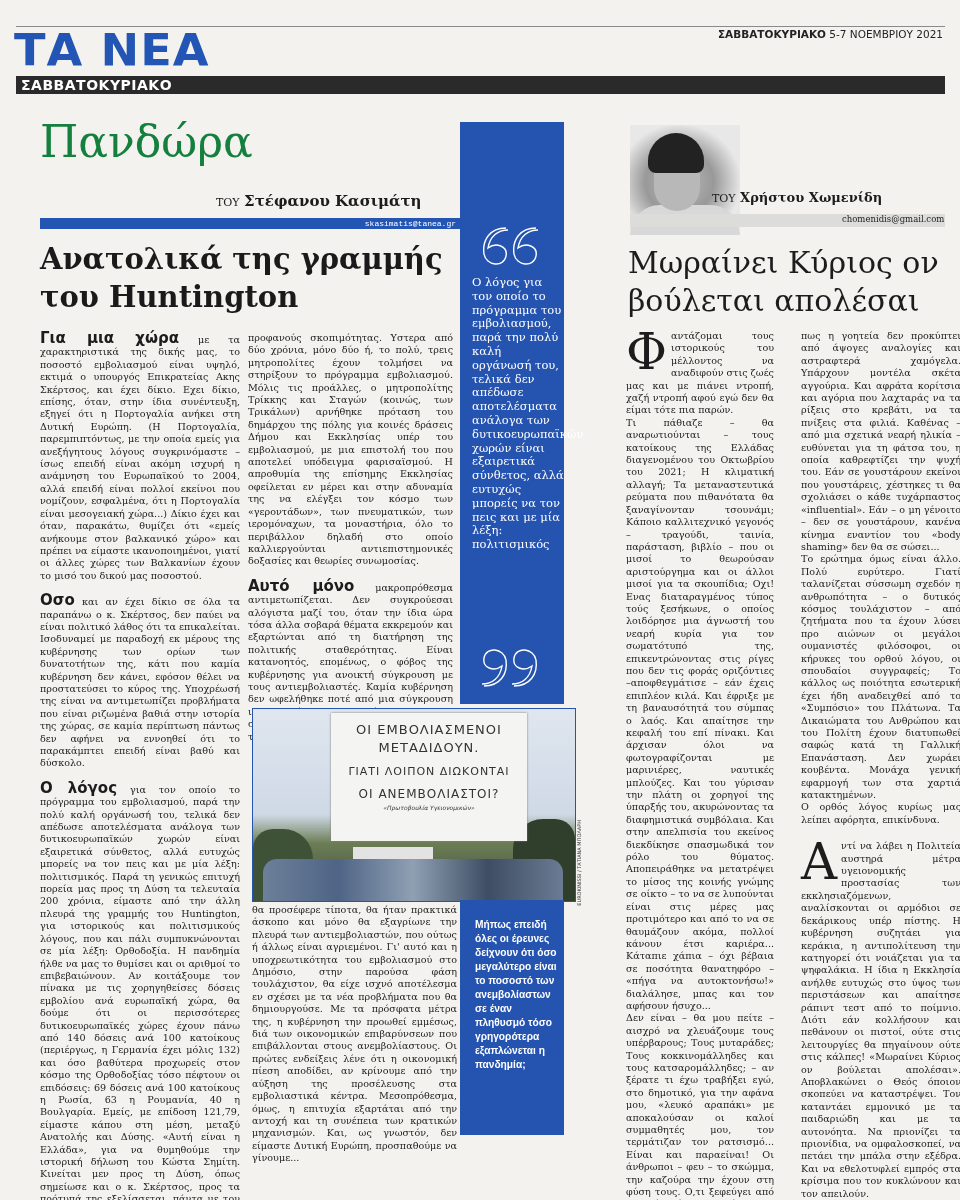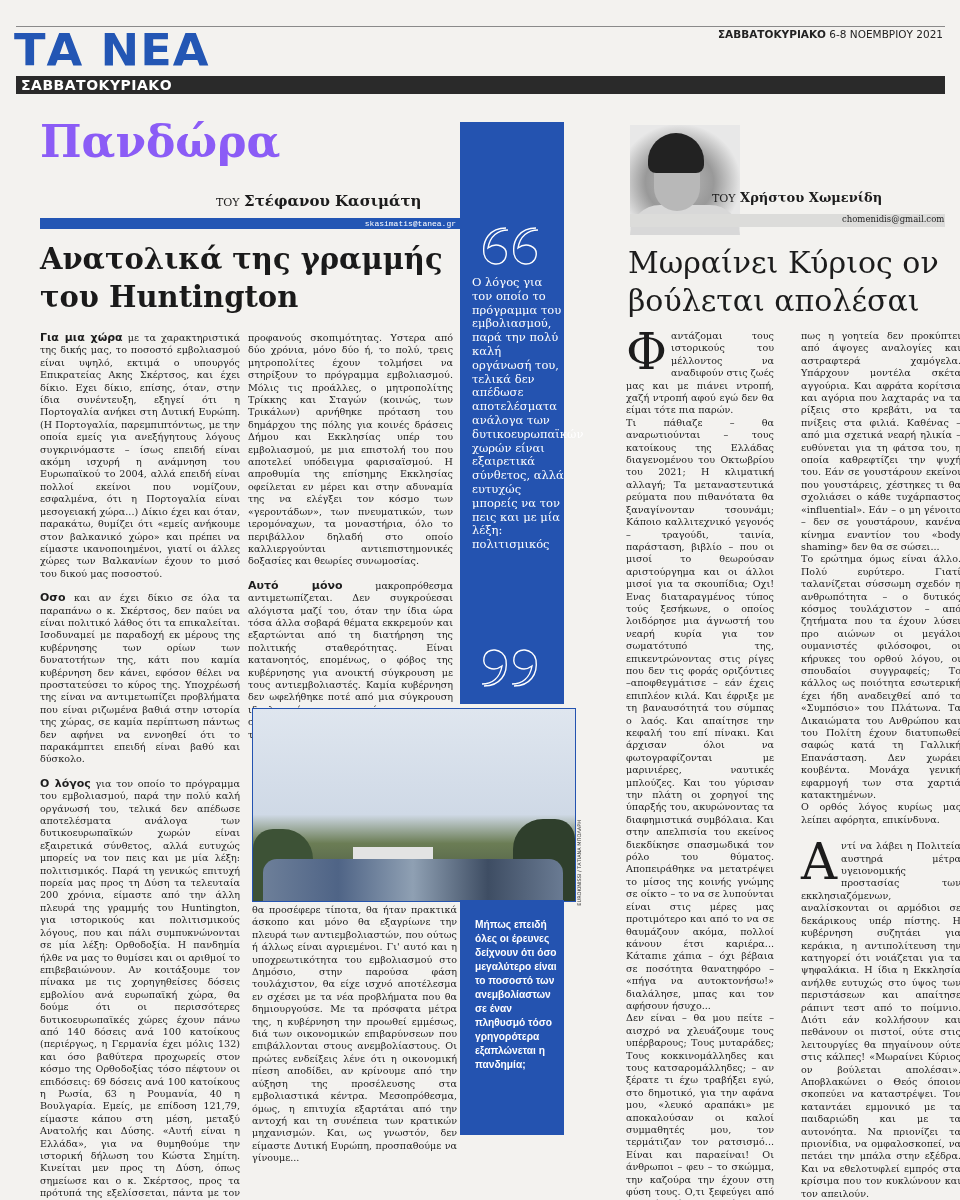--- a/index.html
+++ b/index.html
@@ -5,30 +5,30 @@
   html,body{margin:0;padding:0;}
   body{width:960px;height:1200px;background:#f3f2ef;position:relative;overflow:hidden;font-family:"DejaVu Serif","Liberation Serif",serif;color:#1c1c1c;}
   .abs{position:absolute;}
   .topline{left:16px;top:26px;width:929px;height:1px;background:#8a8a8a;}
   .logo{left:14px;top:29px;font-family:"DejaVu Sans","Liberation Sans",sans-serif;font-weight:bold;font-size:44px;color:#2356b4;letter-spacing:1px;line-height:44px;transform:scaleX(1.05);transform-origin:left;}
   .header-date{right:17px;top:28px;font-family:"DejaVu Sans","Liberation Sans",sans-serif;font-size:10.5px;color:#222;}
   .header-date b{font-weight:bold;}
   .blackbar{left:16px;top:76px;width:929px;height:18px;background:#2a2a2a;}
   .blackbar span{position:absolute;left:5px;top:0;font-family:"DejaVu Sans","Liberation Sans",sans-serif;font-weight:bold;font-size:14px;color:#fff;letter-spacing:0.5px;line-height:18px;}
   
-  .pandora{left:40px;top:118px;font-family:"DejaVu Serif",serif;font-weight:bold;font-size:44px;color:#8b5cf6;line-height:48px;}
+  .pandora{left:40px;top:118px;font-family:"DejaVu Serif",serif;font-weight:normal;font-size:44px;color:#15803d;line-height:48px;}
   .byline-left{left:216px;top:192px;font-size:14px;}
   .byline-left .tou{font-size:11px;}
   .byline-left b{font-weight:bold;font-size:15px;}
   .bluebar{left:40px;top:218px;width:420px;height:11px;background:#2356b4;}
   .email-left{right:504px;top:219px;font-size:8px;color:#fff;position:absolute;font-family:Liberation Mono, monospace;}
   .title-left{left:40px;top:240px;font-size:29px;line-height:38px;color:#1a1a1a;width:420px;font-weight:bold;}
   .col{font-size:9.6px;line-height:12.4px;text-align:justify;hyphens:auto;}
   .col p{margin:0 0 12px 0;}
-  .col .lead{font-family:"DejaVu Sans","Liberation Sans",sans-serif;font-weight:bold;font-size:11px;}
+  .col .lead{font-family:"DejaVu Sans","Liberation Sans",sans-serif;font-weight:bold;font-size:15px;}
   .c1{left:40px;top:332px;width:200px;}
   .c2{left:248px;top:332px;width:205px;}
   .c3{left:252px;top:904px;width:205px;}
   
   .qcol{left:460px;top:122px;width:104px;height:582px;background:#2453b0;}
   .qmark{left:478px;top:218px;width:64px;height:56px;}
   .qtext{left:472px;top:276px;width:92px;font-family:"DejaVu Serif",serif;font-size:11.5px;line-height:13.8px;color:#fff;}
   .qmark2{left:478px;top:640px;width:64px;height:56px;}
   
   .photo{left:252px;top:708px;width:322px;height:192px;background:linear-gradient(180deg,#dfe6ef 0%,#cfd9e6 55%,#6b7d55 70%,#3f4a3e 100%);overflow:hidden;border:1px solid #2453b0;}
@@ -53,21 +53,21 @@
   .c5{left:785px;top:330px;width:160px;margin-left:16px;}
   .col.r p{margin:0;}
   .dropcap{float:left;font-size:50px;line-height:40px;margin:2px 4px 0 0;font-family:"DejaVu Serif",serif;}
   .gap{height:14px;}
 </style>
 </head>
 <body>
 
 <div class="abs topline"></div>
 <div class="abs logo">ΤΑ ΝΕΑ</div>
-<div class="abs header-date"><b>ΣΑΒΒΑΤΟΚΥΡΙΑΚΟ</b> <span>6-8 ΝΟΕΜΒΡΙΟΥ 2021</span></div>
+<div class="abs header-date"><b>ΣΑΒΒΑΤΟΚΥΡΙΑΚΟ</b> <span>5-7 ΝΟΕΜΒΡΙΟΥ 2021</span></div>
 <div class="abs blackbar">
     <span>ΣΑΒΒΑΤΟΚΥΡΙΑΚΟ</span>
   </div>
 
 <div class="abs pandora">Πανδώρα</div>
 <div class="abs byline-left"><span class="tou">ΤΟΥ</span> <b>Στέφανου Κασιμάτη</b></div>
 <div class="abs bluebar"></div>
 <div class="email-left">skasimatis@tanea.gr</div>
 <div class="abs title-left">Ανατολικά της γραμμής του Huntington</div>
 
@@ -94,20 +94,27 @@
   <path d="M28 10 C12 10 4 22 6 36 C8 48 26 50 28 38 C30 28 18 24 10 30 C12 18 20 12 30 12" fill="none" stroke="#fff" stroke-width="1.4"></path>
   <path d="M58 10 C42 10 34 22 36 36 C38 48 56 50 58 38 C60 28 48 24 40 30 C42 18 50 12 60 12" fill="none" stroke="#fff" stroke-width="1.4"></path>
   </g>
 </svg>
 
 <div class="abs photo">
   <div class="abs" style="left:0;top:120px;width:60px;height:72px;background:#3d5236;border-radius:20px 30px 0 0;"></div>
   <div class="abs" style="left:260px;top:110px;width:62px;height:82px;background:#2f3f2c;border-radius:30px 20px 0 0;"></div>
   <div class="abs" style="left:100px;top:138px;width:80px;height:45px;background:#e3e3e3;"></div>
   <div class="abs" style="left:10px;top:150px;width:300px;height:42px;background:linear-gradient(90deg,#6d7f99,#4f6486,#8fa0b3,#3e4d63,#6a7b93);border-radius:14px 14px 0 0;"></div>
+  <div class="abs sign">
+    <span class="l" style="margin-top:8px">ΟΙ ΕΜΒΟΛΙΑΣΜΕΝΟΙ</span>
+    <span class="l">ΜΕΤΑΔΙΔΟΥΝ.</span>
+    <span class="l" style="font-size:11px;margin-top:6px">ΓΙΑΤΙ ΛΟΙΠΟΝ ΔΙΩΚΟΝΤΑΙ</span>
+    <span class="l" style="font-size:12px;margin-top:4px">ΟΙ ΑΝΕΜΒΟΛΙΑΣΤΟΙ?</span>
+    <span class="l sig">«Πρωτοβουλία Υγειονομικών»</span>
+  </div>
 </div>
 <div class="abs credit">EUROKINISSI / ΤΑΤΙΑΝΑ ΜΠΟΛΑΡΗ</div>
 
 <div class="abs col c3">
   <p>θα προσέφερε τίποτα, θα ήταν πρακτικά άσκοπο και μόνο θα εξαγρίωνε την πλευρά των αντιεμβολιαστών, που ούτως ή άλλως είναι αγριεμένοι. Γι' αυτό και η υποχρεωτικότητα του εμβολιασμού στο Δημόσιο, στην παρούσα φάση τουλάχιστον, θα είχε ισχνό αποτέλεσμα εν σχέσει με τα νέα προβλήματα που θα δημιουργούσε. Με τα πρόσφατα μέτρα της, η κυβέρνηση την προωθεί εμμέσως, διά των οικονομικών επιβαρύνσεων που επιβάλλονται στους ανεμβολίαστους. Οι πρώτες ενδείξεις λένε ότι η οικονομική πίεση αποδίδει, αν κρίνουμε από την αύξηση της προσέλευσης στα εμβολιαστικά κέντρα. Μεσοπρόθεσμα, όμως, η επιτυχία εξαρτάται από την αντοχή και τη συνέπεια των κρατικών μηχανισμών. Και, ως γνωστόν, δεν είμαστε Δυτική Ευρώπη, προσπαθούμε να γίνουμε...</p>
 </div>
 
 <div class="abs lowerq"></div>
 <div class="abs lowerq-text">Μήπως επειδή όλες οι έρευνες δείχνουν ότι όσο μεγαλύτερο είναι το ποσοστό των ανεμβολίαστων σε έναν πληθυσμό τόσο γρηγορότερα εξαπλώνεται η πανδημία;</div>
 

